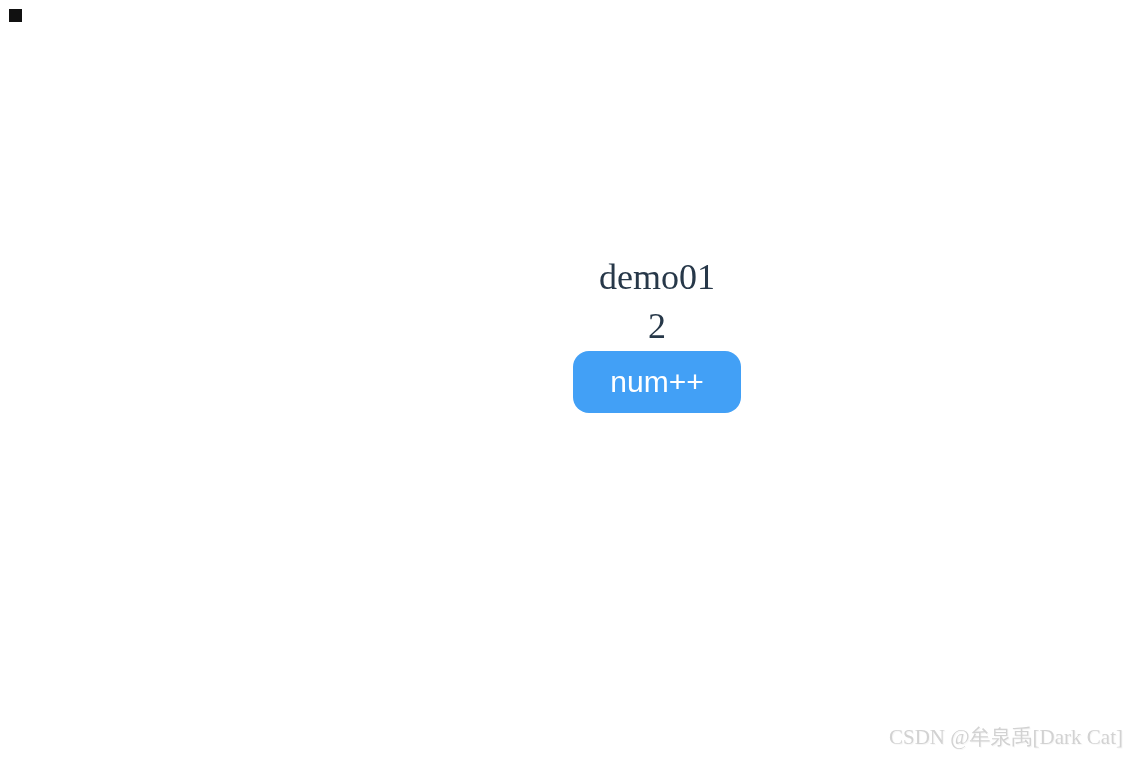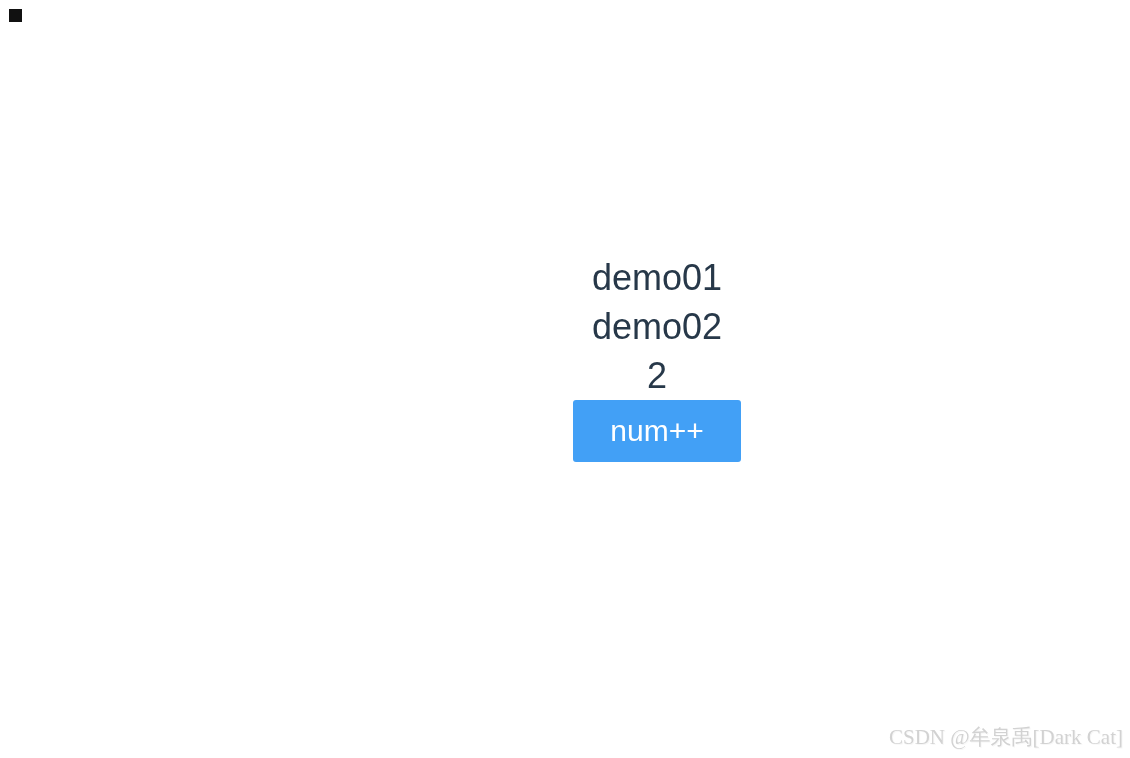--- a/index.html
+++ b/index.html
@@ -31,30 +31,31 @@
     top: 253px;
     width: 400px;
     text-align: center;
     color: #273849;
   }
   .app-line {
     height: 49px;
     line-height: 49px;
     font-size: 36px;
     white-space: nowrap;
+    font-family: Liberation Serif, serif;
   }
   .num-button {
     display: inline-flex;
     align-items: center;
     justify-content: center;
     width: 168px;
     height: 62px;
     margin-top: 0;
     border: none;
-    border-radius: 3px;
+    border-radius: 16px;
     background: #42a0f6;
     color: #ffffff;
     font-size: 30px;
     font-family: "Liberation Sans", "DejaVu Sans", sans-serif;
     cursor: pointer;
     padding: 0;
   }
   .watermark {
     position: absolute;
     right: 7px;
@@ -68,20 +69,19 @@
 </style>
 </head>
 <body>
 
 <div class="stage">
 
   <div class="corner-artifact"></div>
 
   <div class="app-content">
     <div class="app-line">demo01</div>
-    <div class="app-line">demo02</div>
     <div class="app-line">2</div>
     <button class="num-button">num++</button>
   </div>
 
   <div class="watermark">CSDN @牟泉禹[Dark Cat]</div>
 
 </div>
 
 </body></html>

